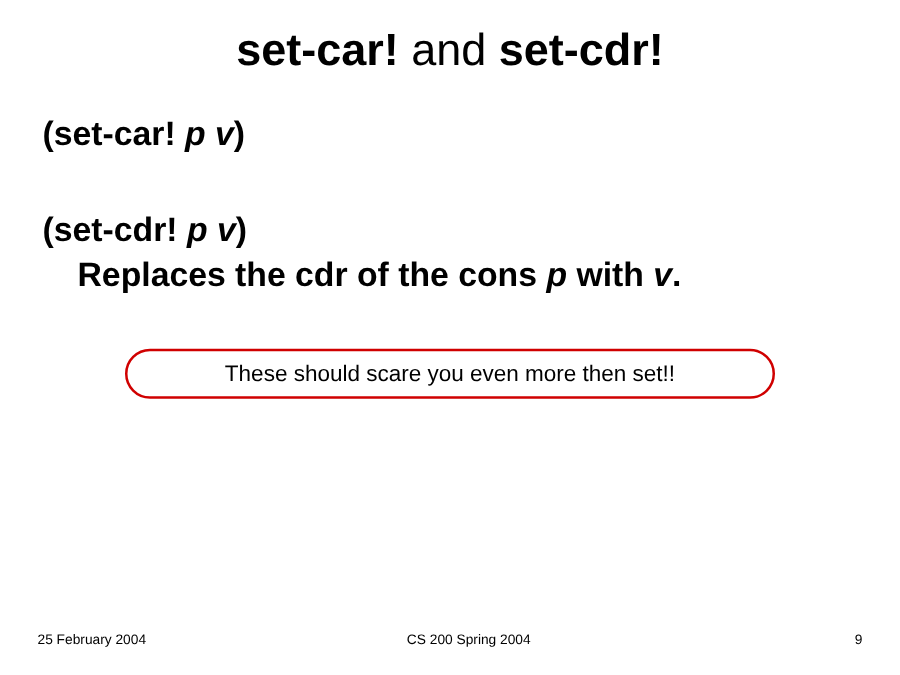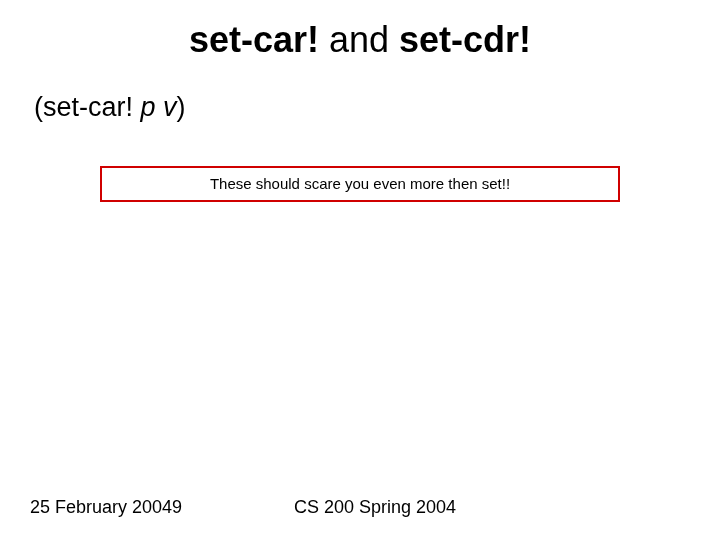--- a/index.html
+++ b/index.html
@@ -1,15 +1,15 @@
 <!DOCTYPE html>
 <html><head>
 <meta charset="utf-8">
 <style>
-  * { margin: 0; padding: 0; box-sizing: border-box; }
+  * { margin: 0; padding: 0; box-sizing: border-box; border-radius: 27px; }
   body {
     width: 720px;
     height: 540px;
     background: #fff;
     font-family: Arial, Helvetica, sans-serif;
     color: #000;
     position: relative;
     overflow: hidden;
   }
   .slide {
@@ -23,40 +23,41 @@
     font-size: 36px;
     line-height: 1.2;
     margin-bottom: 28px;
   }
   .title .b { font-weight: bold; }
   .title .n { font-weight: normal; }
   .content {
     font-size: 27px;
     line-height: 1.35;
   }
-  .block { margin-bottom: 40px; }
+  .block { margin-bottom: 40px; font-weight: bold; }
   .sig { padding-left: 4px; }
   .desc { padding-left: 32px; }
   .i { font-style: italic; }
   .warn-box {
     border: 2px solid #d00000;
     margin: 10px 70px 0 70px;
     padding: 6px 10px;
-    font-size: 15px;
+    font-size: 18px;
     text-align: center;
     white-space: nowrap;
   }
   .footer {
     position: absolute;
     bottom: 22px;
     left: 0;
     width: 100%;
     padding: 0 30px;
-    font-size: 18px;
+    font-size: 11px;
     display: flex;
+    justify-content: space-between;
     align-items: baseline;
   }
   .footer .center { position: absolute; left: 15px; width: 100%; text-align: center; }
   .footer .left, .footer .right { position: relative; z-index: 1; }
 </style>
 </head>
 <body>
 
 <div class="slide">
 
@@ -65,20 +66,28 @@
   </h1>
 
   <div class="content">
 
     <div class="block">
       <div class="sig">
         <span>(set-car! </span><span class="i">p</span><span> </span><span class="i">v</span><span>)</span>
       </div>
     </div>
 
+    <div class="block">
+      <div class="sig">
+        <span>(set-cdr! </span><span class="i">p</span><span> </span><span class="i">v</span><span>)</span>
+      </div>
+      <div class="desc">
+        <span>Replaces the cdr of the cons </span><span class="i">p</span><span> with </span><span class="i">v</span><span>.</span>
+      </div>
+    </div>
 
     <div class="warn-box">
       <span>These should scare you even more then set!!</span>
     </div>
 
   </div>
 
   <div class="footer">
     <span class="left">25 February 2004</span>
     <span class="center">CS 200 Spring 2004</span>

